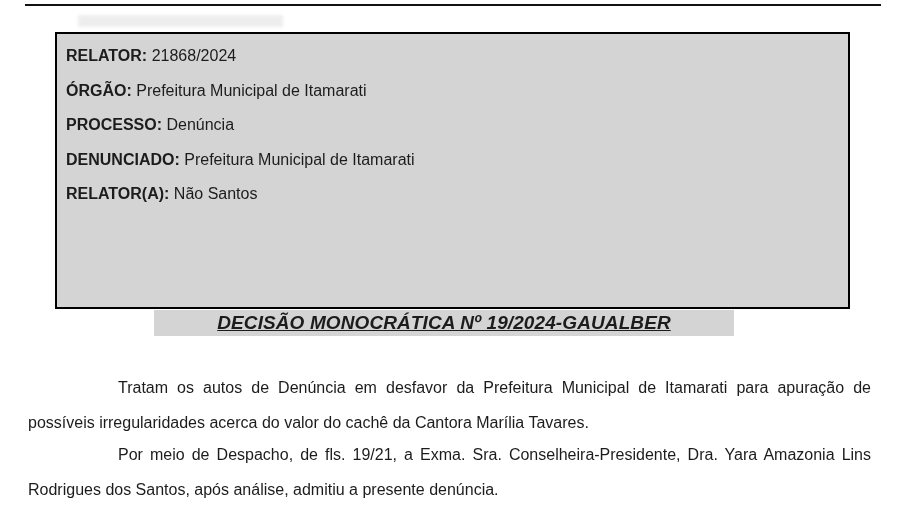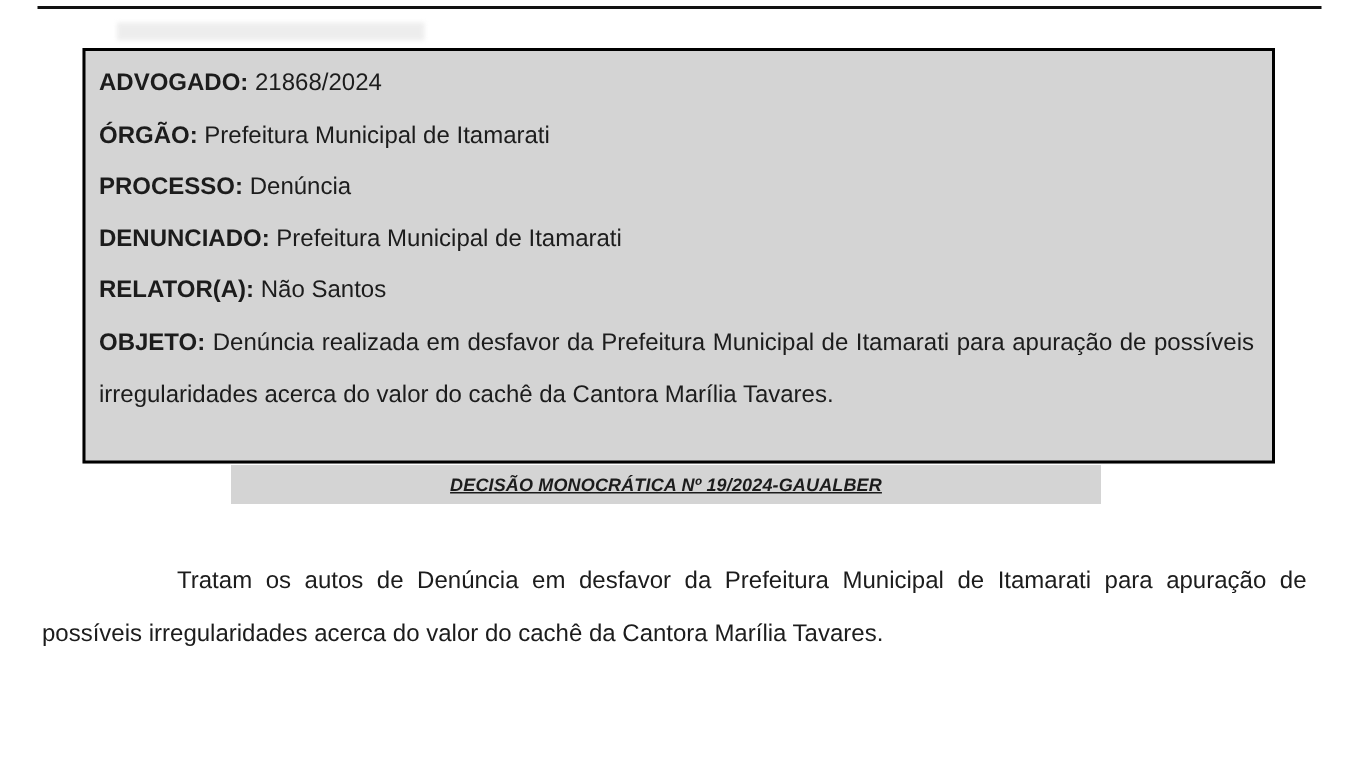--- a/index.html
+++ b/index.html
@@ -40,46 +40,46 @@
   .field-row.justify{text-align:justify;}
   .lbl{font-weight:bold;}
   .title-band{
     position:absolute;left:154px;top:310px;
     width:580px;height:26px;
     background:var(--box-fill);
     display:flex;align-items:center;justify-content:center;
   }
   .decision-title{
     font-weight:bold;font-style:italic;text-decoration:underline;
-    font-size:12px;letter-spacing:.1px;white-space:nowrap;
+    font-size:19px;letter-spacing:.1px;white-space:nowrap;
   }
   .para{
     position:absolute;left:28px;width:843px;margin:0;
     font-size:16px;line-height:34.6px;
     text-align:justify;text-indent:90px;
   }
   .para-1{top:371px;}
   .para-2{top:438px;}
 </style>
 </head>
 <body>
 
 <div class="page">
 
   <div class="top-rule"></div>
   <div class="scan-artifact"></div>
 
   <div class="case-box">
-    <div class="field-row"><span class="lbl">ADVOGADO:</span> <span>21868/2024</span></div>
+    <div class="field-row"><span class="lbl">RELATOR:</span> <span>21868/2024</span></div>
     <div class="field-row"><span class="lbl">ÓRGÃO:</span> <span>Prefeitura Municipal de Itamarati</span></div>
     <div class="field-row"><span class="lbl">PROCESSO:</span> <span>Denúncia</span></div>
     <div class="field-row"><span class="lbl">DENUNCIADO:</span> <span>Prefeitura Municipal de Itamarati</span></div>
     <div class="field-row"><span class="lbl">RELATOR(A):</span> <span>Não Santos</span></div>
-    <div class="field-row justify"><span class="lbl">OBJETO:</span> <span>Denúncia realizada em desfavor da Prefeitura Municipal de Itamarati para apuração de possíveis irregularidades acerca do valor do cachê da Cantora Marília Tavares.</span></div>
   </div>
 
   <div class="title-band">
     <span class="decision-title">DECISÃO MONOCRÁTICA Nº 19/2024-GAUALBER</span>
   </div>
 
   <p class="para para-1">Tratam os autos de Denúncia em desfavor da Prefeitura Municipal de Itamarati para apuração de possíveis irregularidades acerca do valor do cachê da Cantora Marília Tavares.</p>
+  <p class="para para-2">Por meio de Despacho, de fls. 19/21, a Exma. Sra. Conselheira-Presidente, Dra. Yara Amazonia Lins Rodrigues dos Santos, após análise, admitiu a presente denúncia.</p>
 
 </div>
 
 </body></html>

